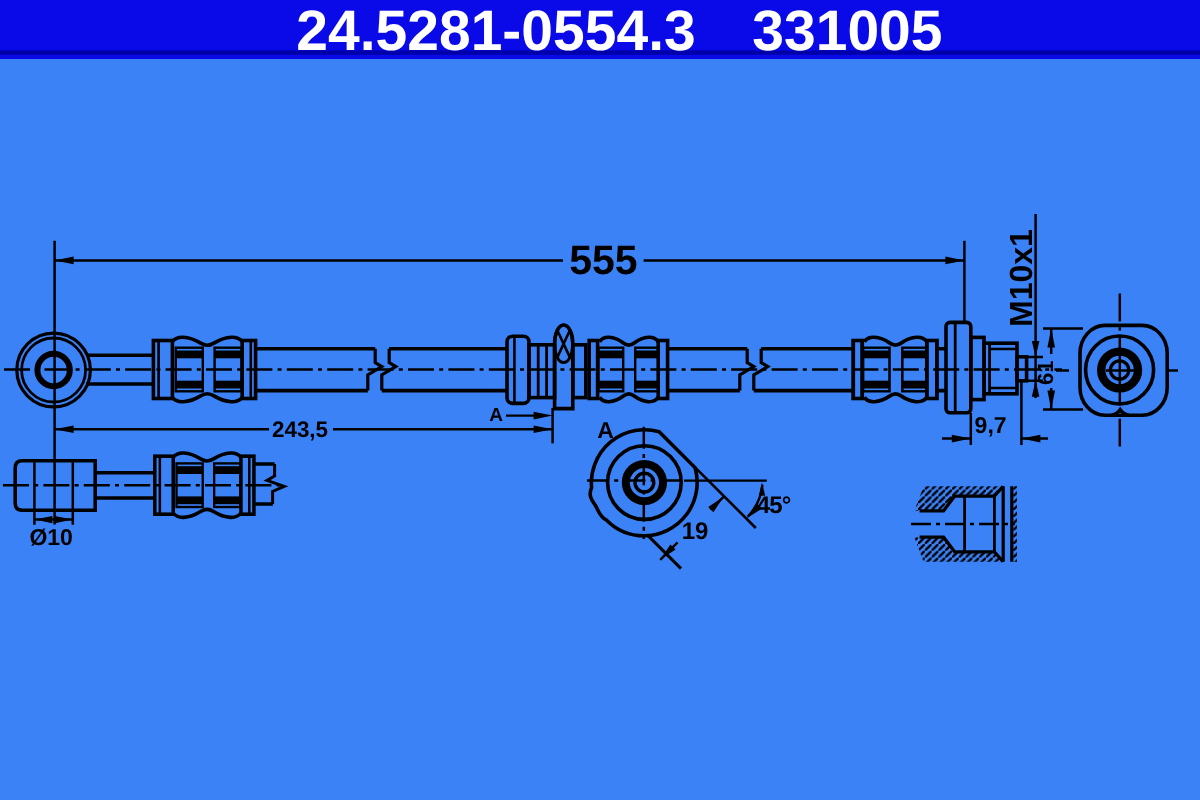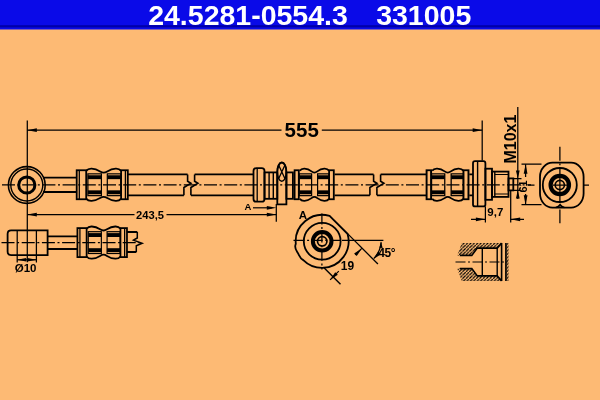--- a/index.html
+++ b/index.html
@@ -1,16 +1,16 @@
 <!DOCTYPE html>
 <html><head>
 <meta charset="utf-8">
 <style>
 html,body{margin:0;padding:0;background:#fff;}
-#page{position:relative;width:600px;height:400px;overflow:hidden;background:#fdba74;
+#page{position:relative;width:600px;height:400px;overflow:hidden;background:#3b82f6;
 font-family:"Liberation Sans",sans-serif;}
 svg text{font-family:"Liberation Sans",sans-serif;font-weight:bold;}
 </style>
 </head>
 <body>
 <div id="page">
 <svg width="600" height="400" viewBox="0 0 600 400">
 <defs>
 <pattern id="hatch" width="3.4" height="3.4" patternUnits="userSpaceOnUse">
   <path d="M-1,4.4 L4.4,-1 M2.4,7.8 L7.8,2.4" stroke="#000" stroke-width="1.15" fill="none"></path>

